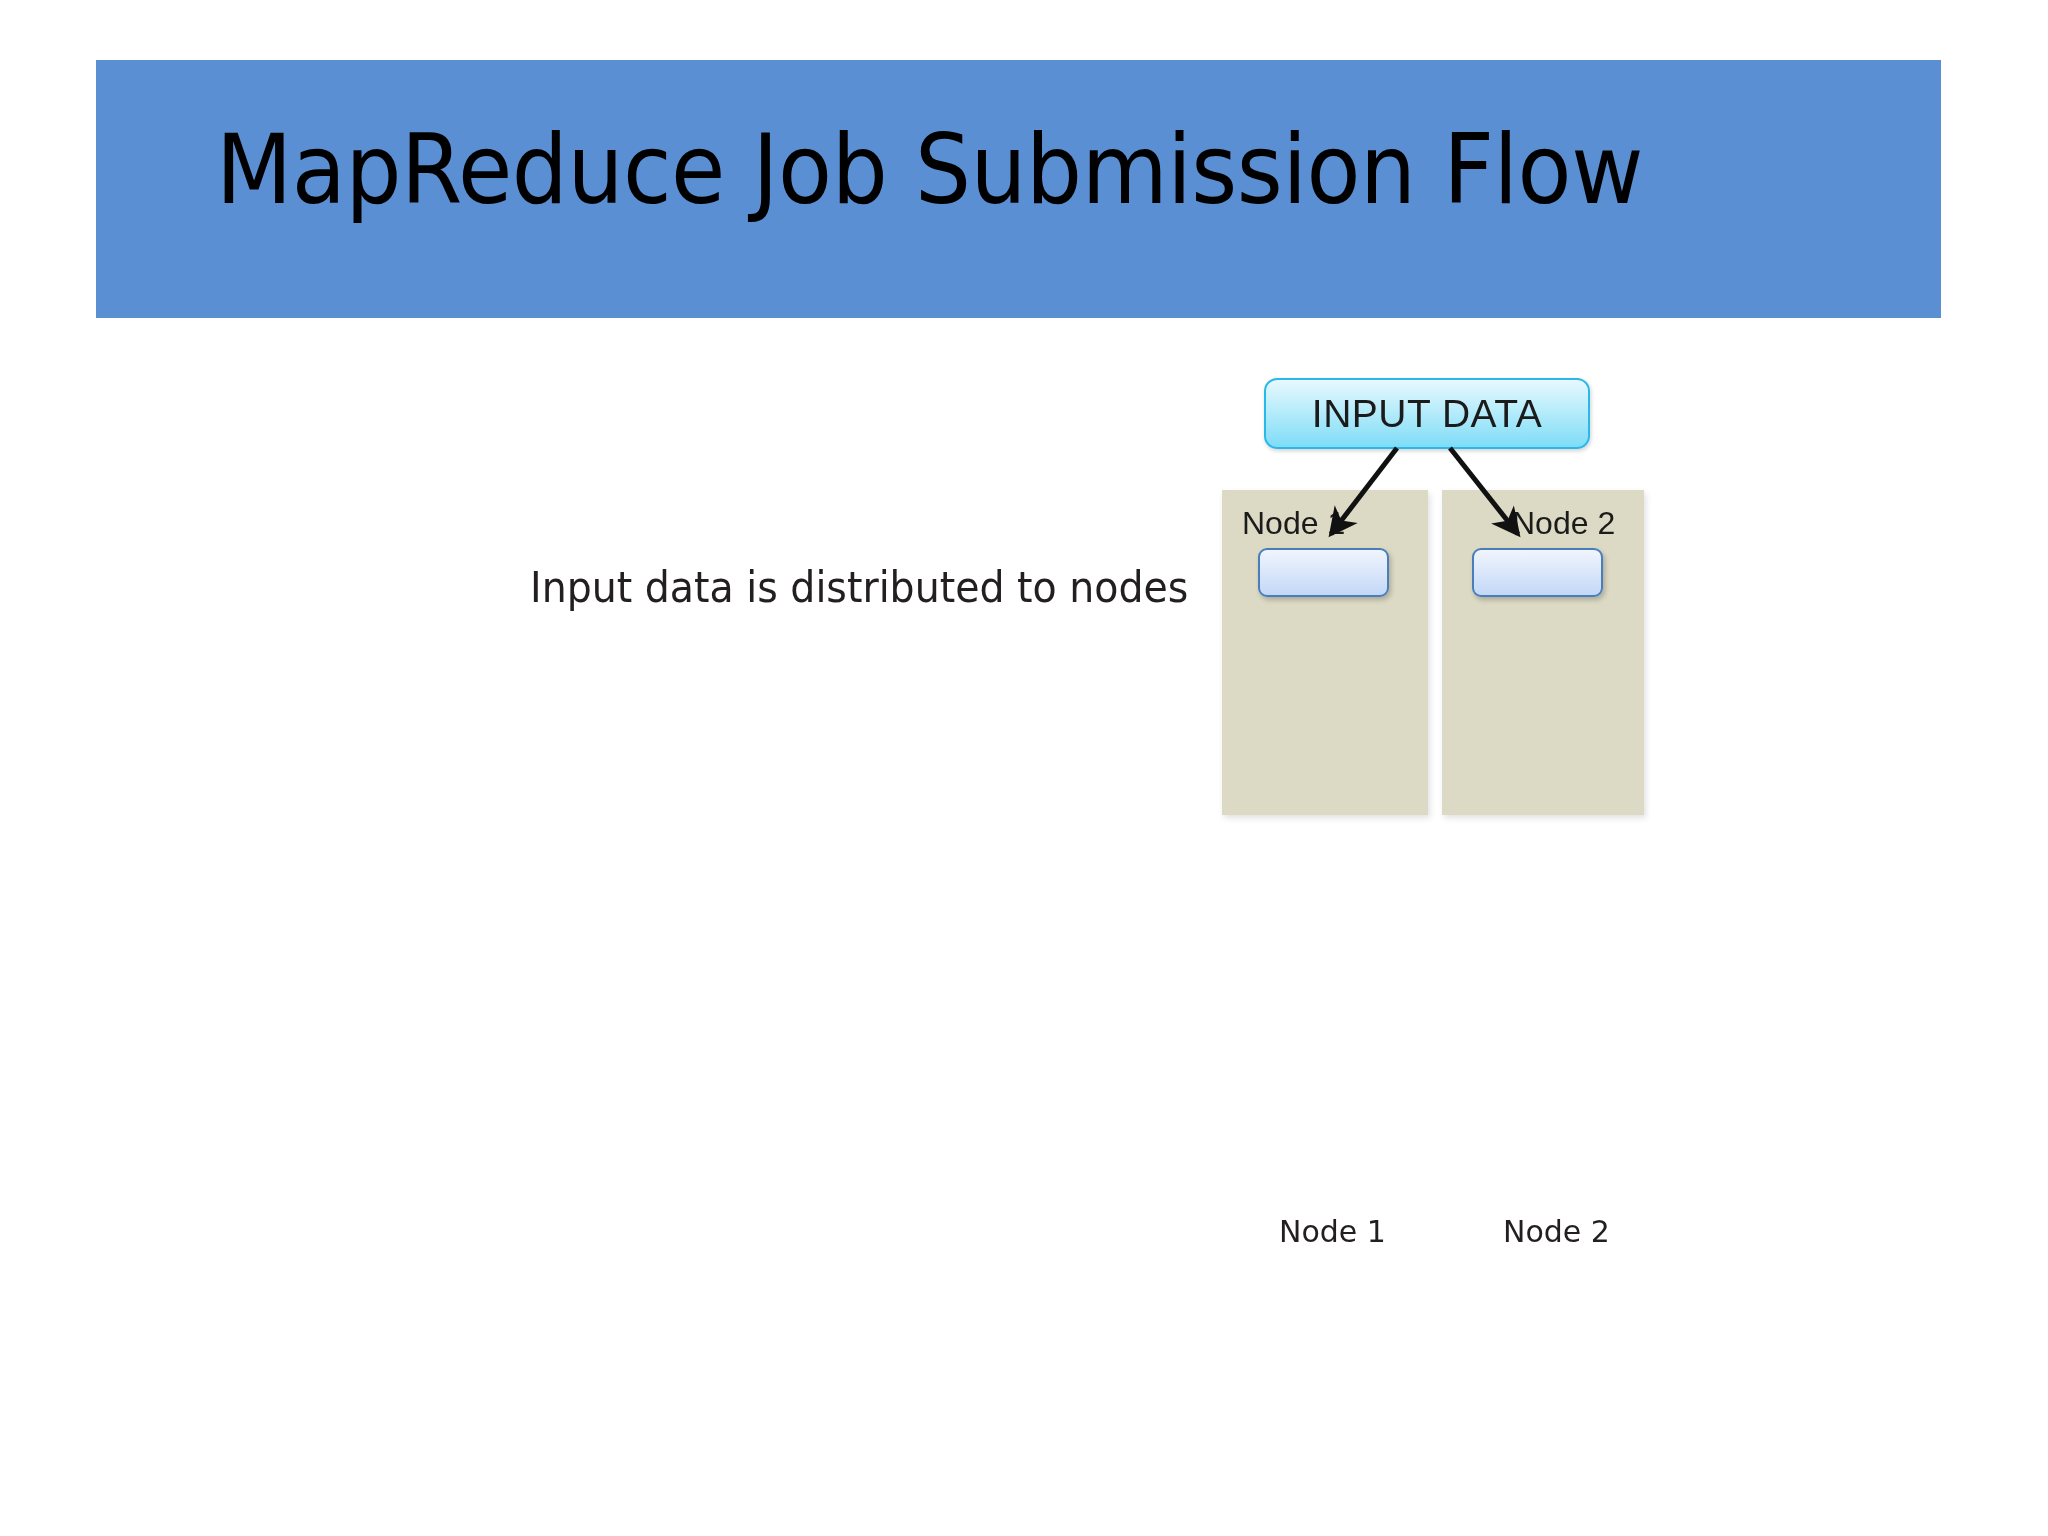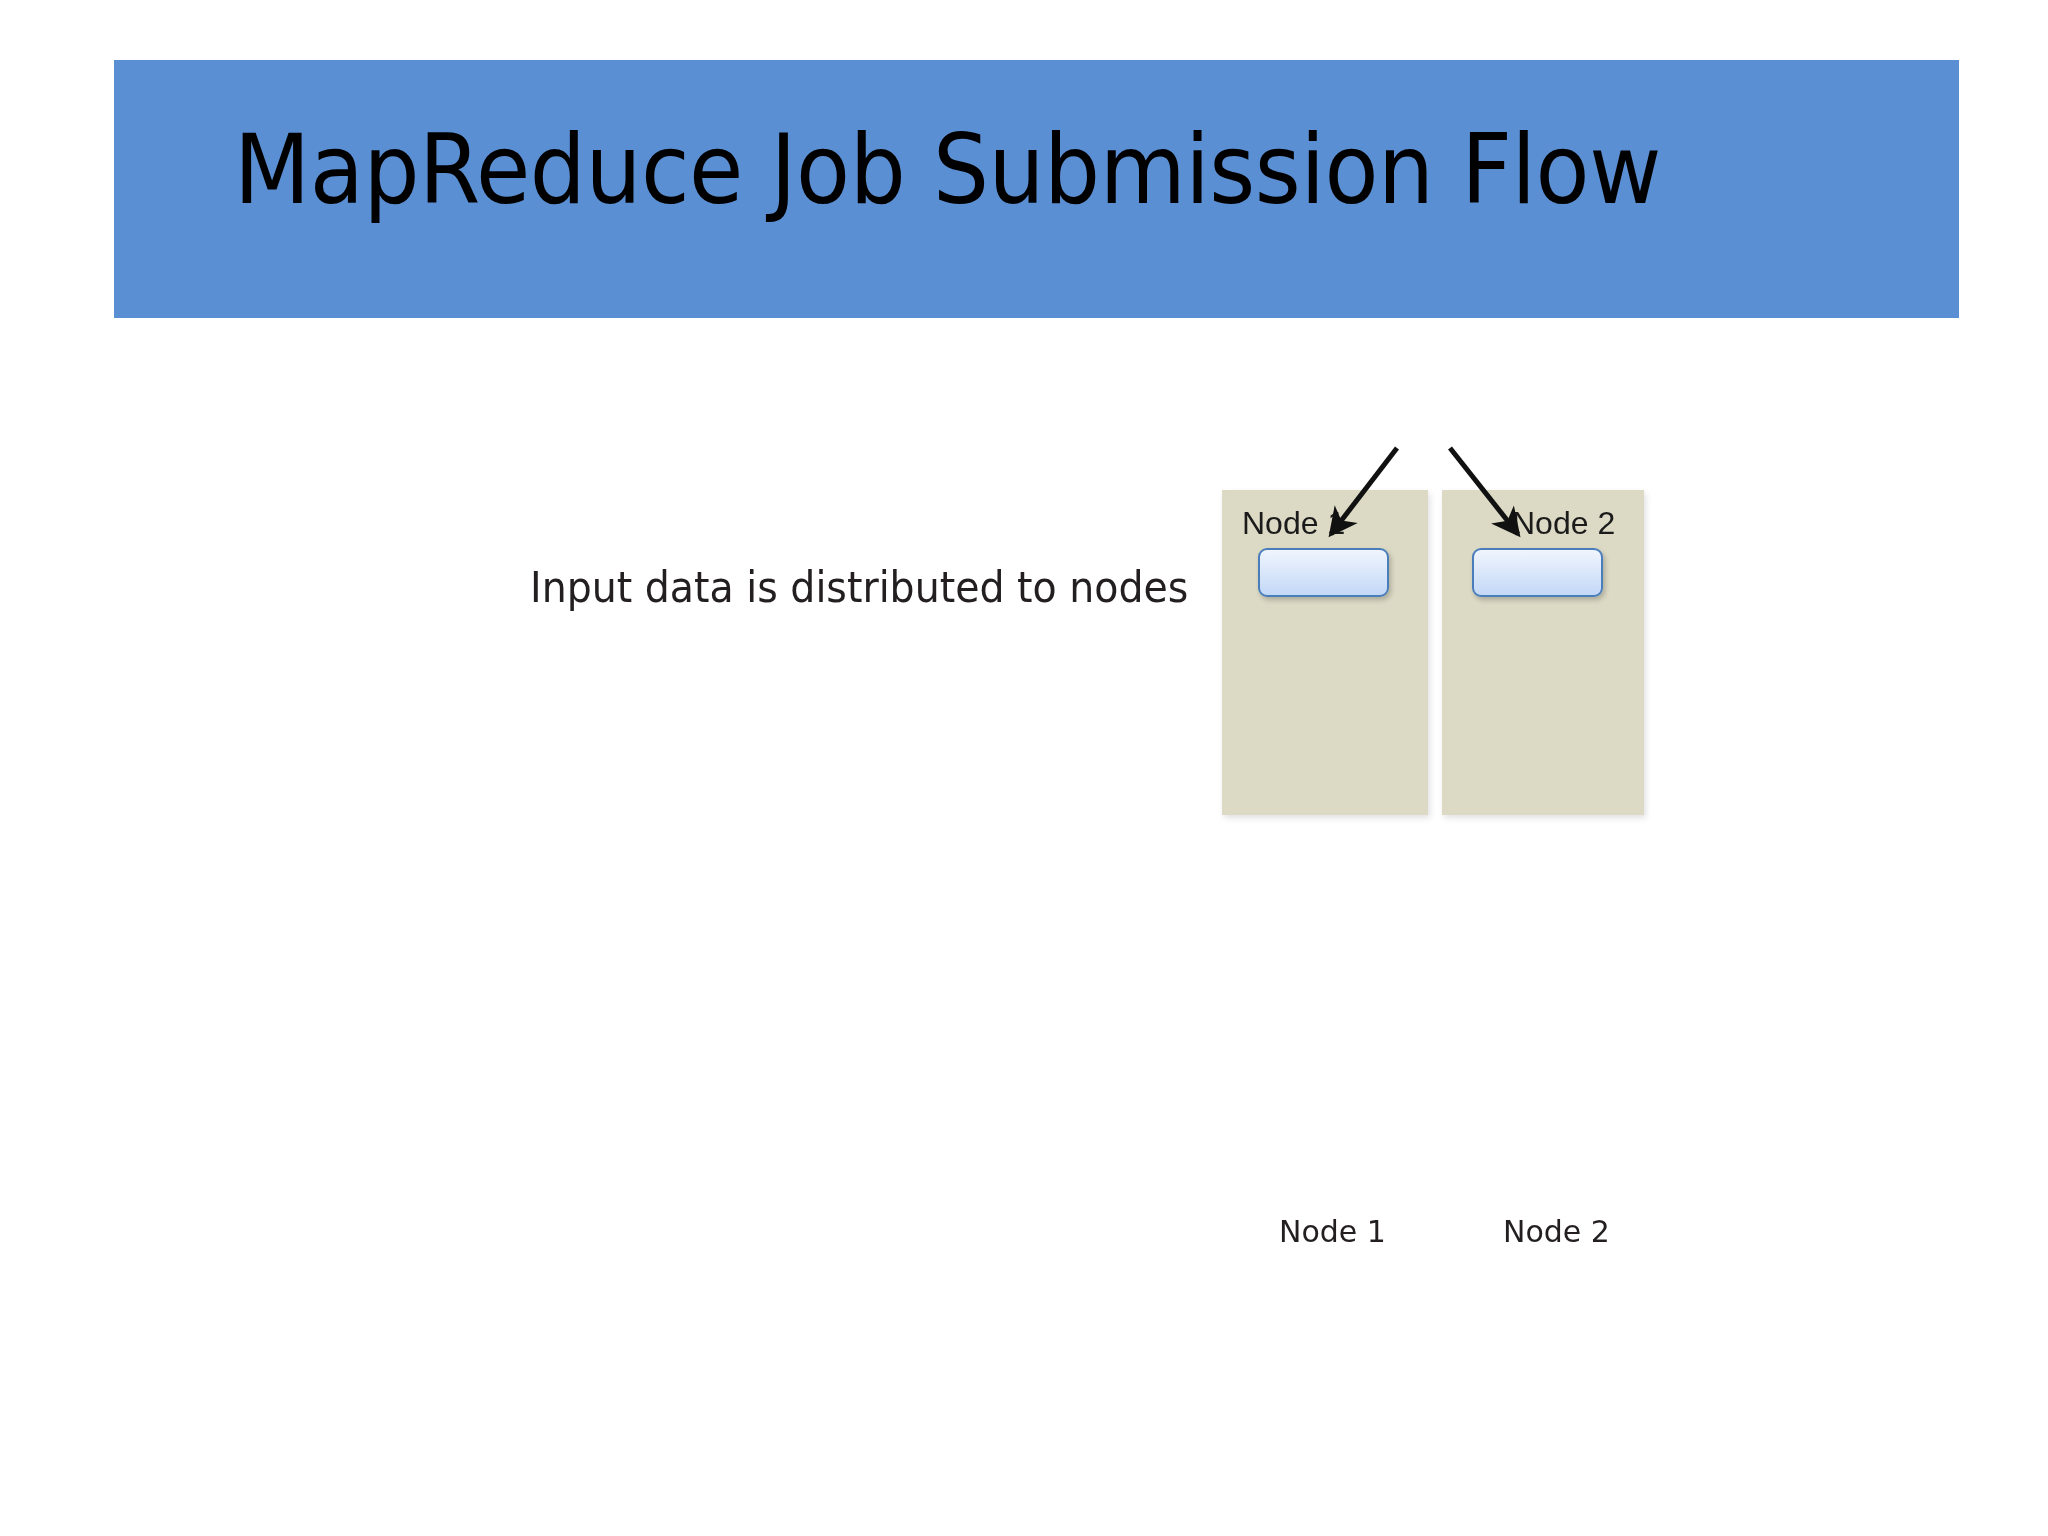--- a/index.html
+++ b/index.html
@@ -15,21 +15,21 @@
     position: relative;
     width: 2048px;
     height: 1536px;
     background: #ffffff;
     overflow: hidden;
   }
 
   
   #title-banner {
     position: absolute;
-    left: 114px;
+    left: 96px;
     top: 60px;
     width: 1845px;
     height: 258px;
     background: #5b8fd4;
   }
   #title-text {
     position: absolute;
     left: 120px;
     top: 58px;
     width: 1600px;
@@ -143,20 +143,23 @@
 
   <div class="node-panel" id="node-panel-1"></div>
   <div class="node-panel" id="node-panel-2"></div>
 
   <div class="panel-label" id="panel-label-1">Node 1</div>
   <div class="panel-label" id="panel-label-2">Node 2</div>
 
   <div class="task-box" id="task-box-1"></div>
   <div class="task-box" id="task-box-2"></div>
 
+  <div id="input-data-box">
+    <span id="input-data-label">INPUT DATA</span>
+  </div>
 
   <svg id="diagram" viewBox="0 0 2048 1536" xmlns="http://www.w3.org/2000/svg">
     <defs>
       <marker id="arrowhead" markerWidth="7" markerHeight="7" refX="5.4" refY="3.2" orient="auto" markerUnits="strokeWidth">
         <path d="M0.4,0.3 L6.2,3.2 L0.4,6.1 L2.0,3.2 Z" fill="#111111"></path>
       </marker>
     </defs>
     <path d="M1397,448 L1331,534" stroke="#111111" stroke-width="5" fill="none" marker-end="url(#arrowhead)"></path>
     <path d="M1450,448 L1518,534" stroke="#111111" stroke-width="5" fill="none" marker-end="url(#arrowhead)"></path>
   </svg>

